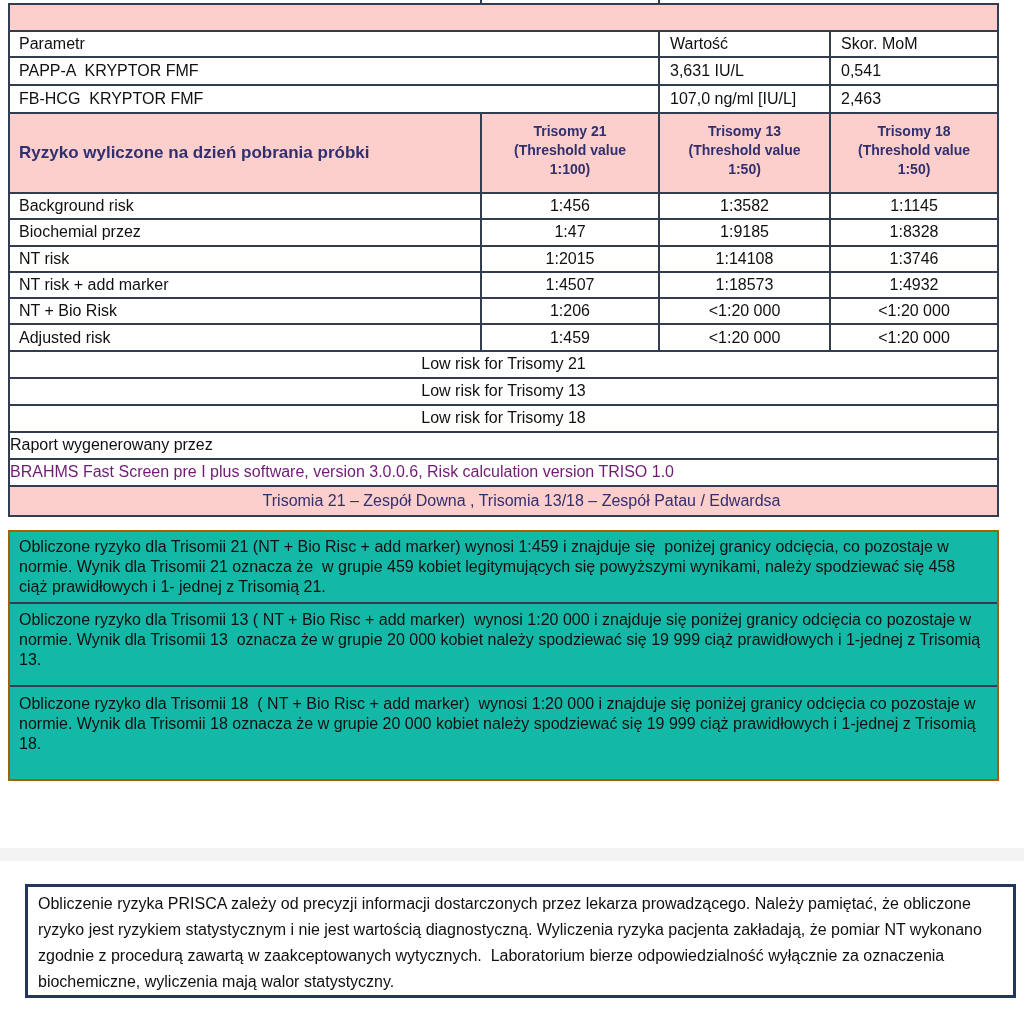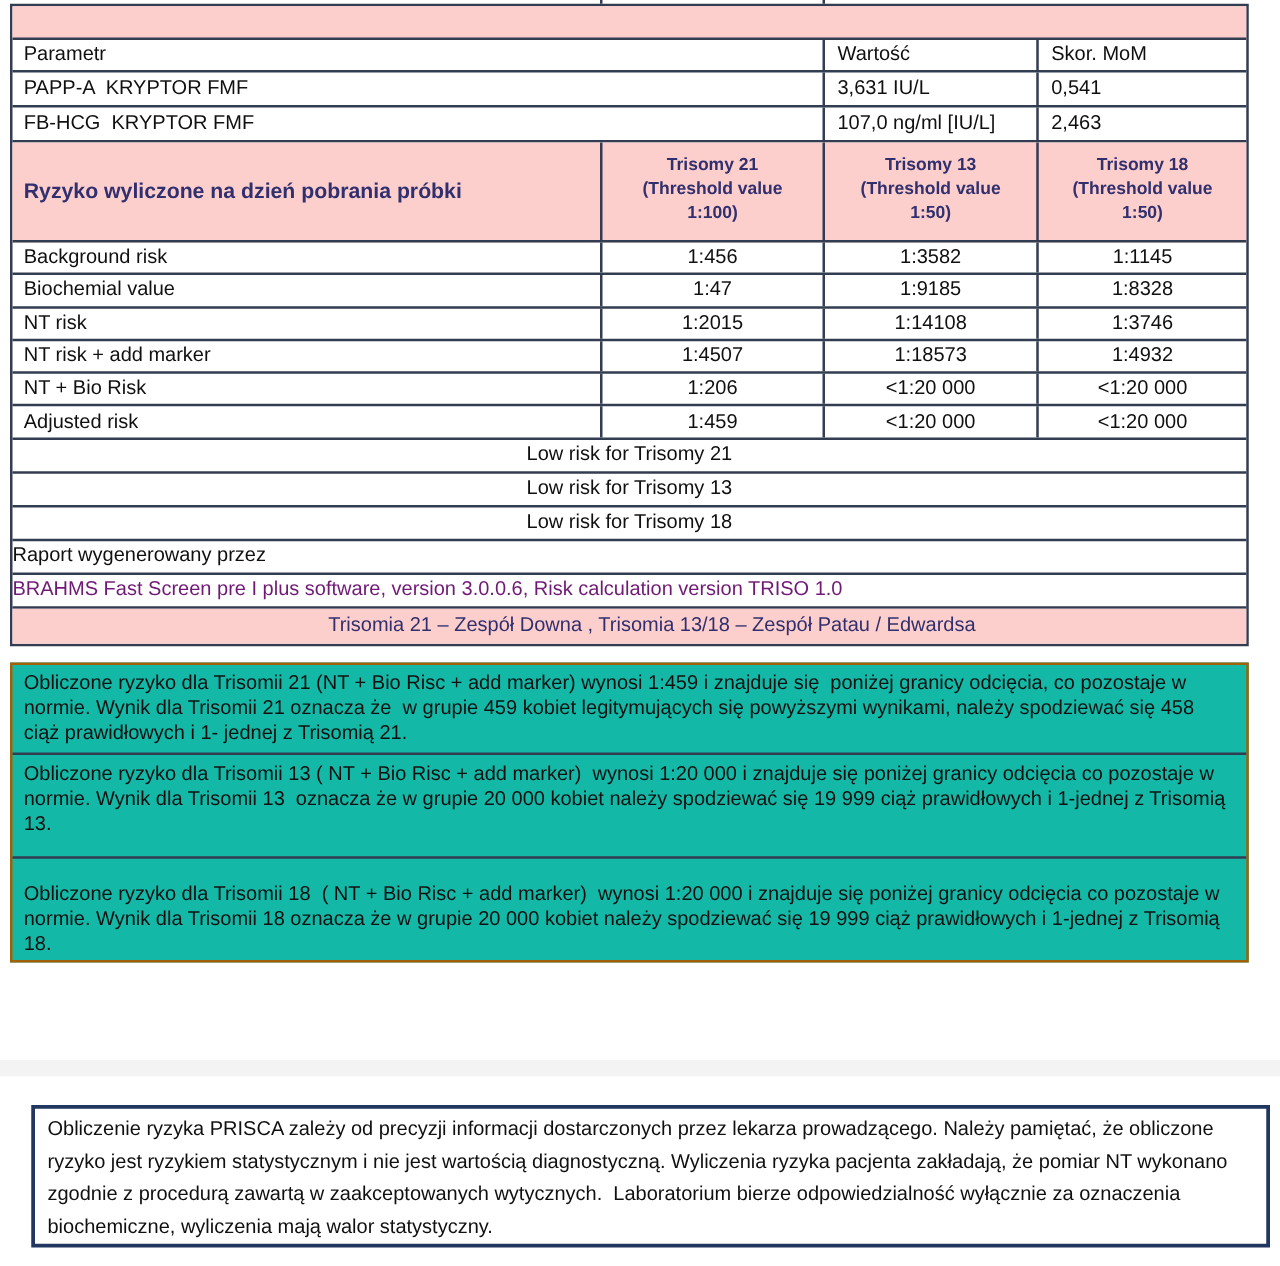--- a/index.html
+++ b/index.html
@@ -36,21 +36,21 @@
   .conclusion-row { height:27px; display:flex; align-items:center; justify-content:center; text-align:center; }
   .left-row { height:27px; display:flex; align-items:center; }
   .navy-row { color:#701a75; }
   .pink-center { height:28px; background:#fccfcd; display:flex; align-items:center; justify-content:center; color:#312f6e; font-size:16px; }
 
   .para-stack { position:absolute; top:530px; left:8px; width:991px; border:2px solid #a16207; background:#14b8a6; }
   .para { padding:5px 9px 0 9px; font-size:16px; line-height:20px; white-space:pre-wrap; border-bottom:2px solid #333d52; }
   .para:last-child { border-bottom:none; }
   .para.p1 { height:72px; }
   .para.p2 { height:83px; padding-top:6px; }
-  .para.p3 { height:81px; padding-top:19px; }
+  .para.p3 { height:92px; padding-top:7px; }
 
   .gray-band { position:absolute; top:848px; left:0; width:1024px; height:13px; background:#f3f3f3; }
 
   .bottom-box { position:absolute; top:884px; left:25px; width:991px; height:114px; border:3px solid #21375f; background:#fff; padding:4px 12px 0 10px; }
   .bottom-box p { font-size:16px; line-height:26px; white-space:pre-wrap; }
 </style>
 </head>
 <body>
 
 <div class="doc">
@@ -97,21 +97,21 @@
     </div>
 
     <div class="row r4 risk-row">
       <div class="c pl">Background risk</div>
       <div class="c cc">1:456</div>
       <div class="c cc">1:3582</div>
       <div class="c cc">1:1145</div>
     </div>
 
     <div class="row r4 risk-row">
-      <div class="c pl">Biochemial value</div>
+      <div class="c pl">Biochemial przez</div>
       <div class="c cc">1:47</div>
       <div class="c cc">1:9185</div>
       <div class="c cc">1:8328</div>
     </div>
 
     <div class="row r4 risk-row">
       <div class="c pl">NT risk</div>
       <div class="c cc">1:2015</div>
       <div class="c cc">1:14108</div>
       <div class="c cc">1:3746</div>

